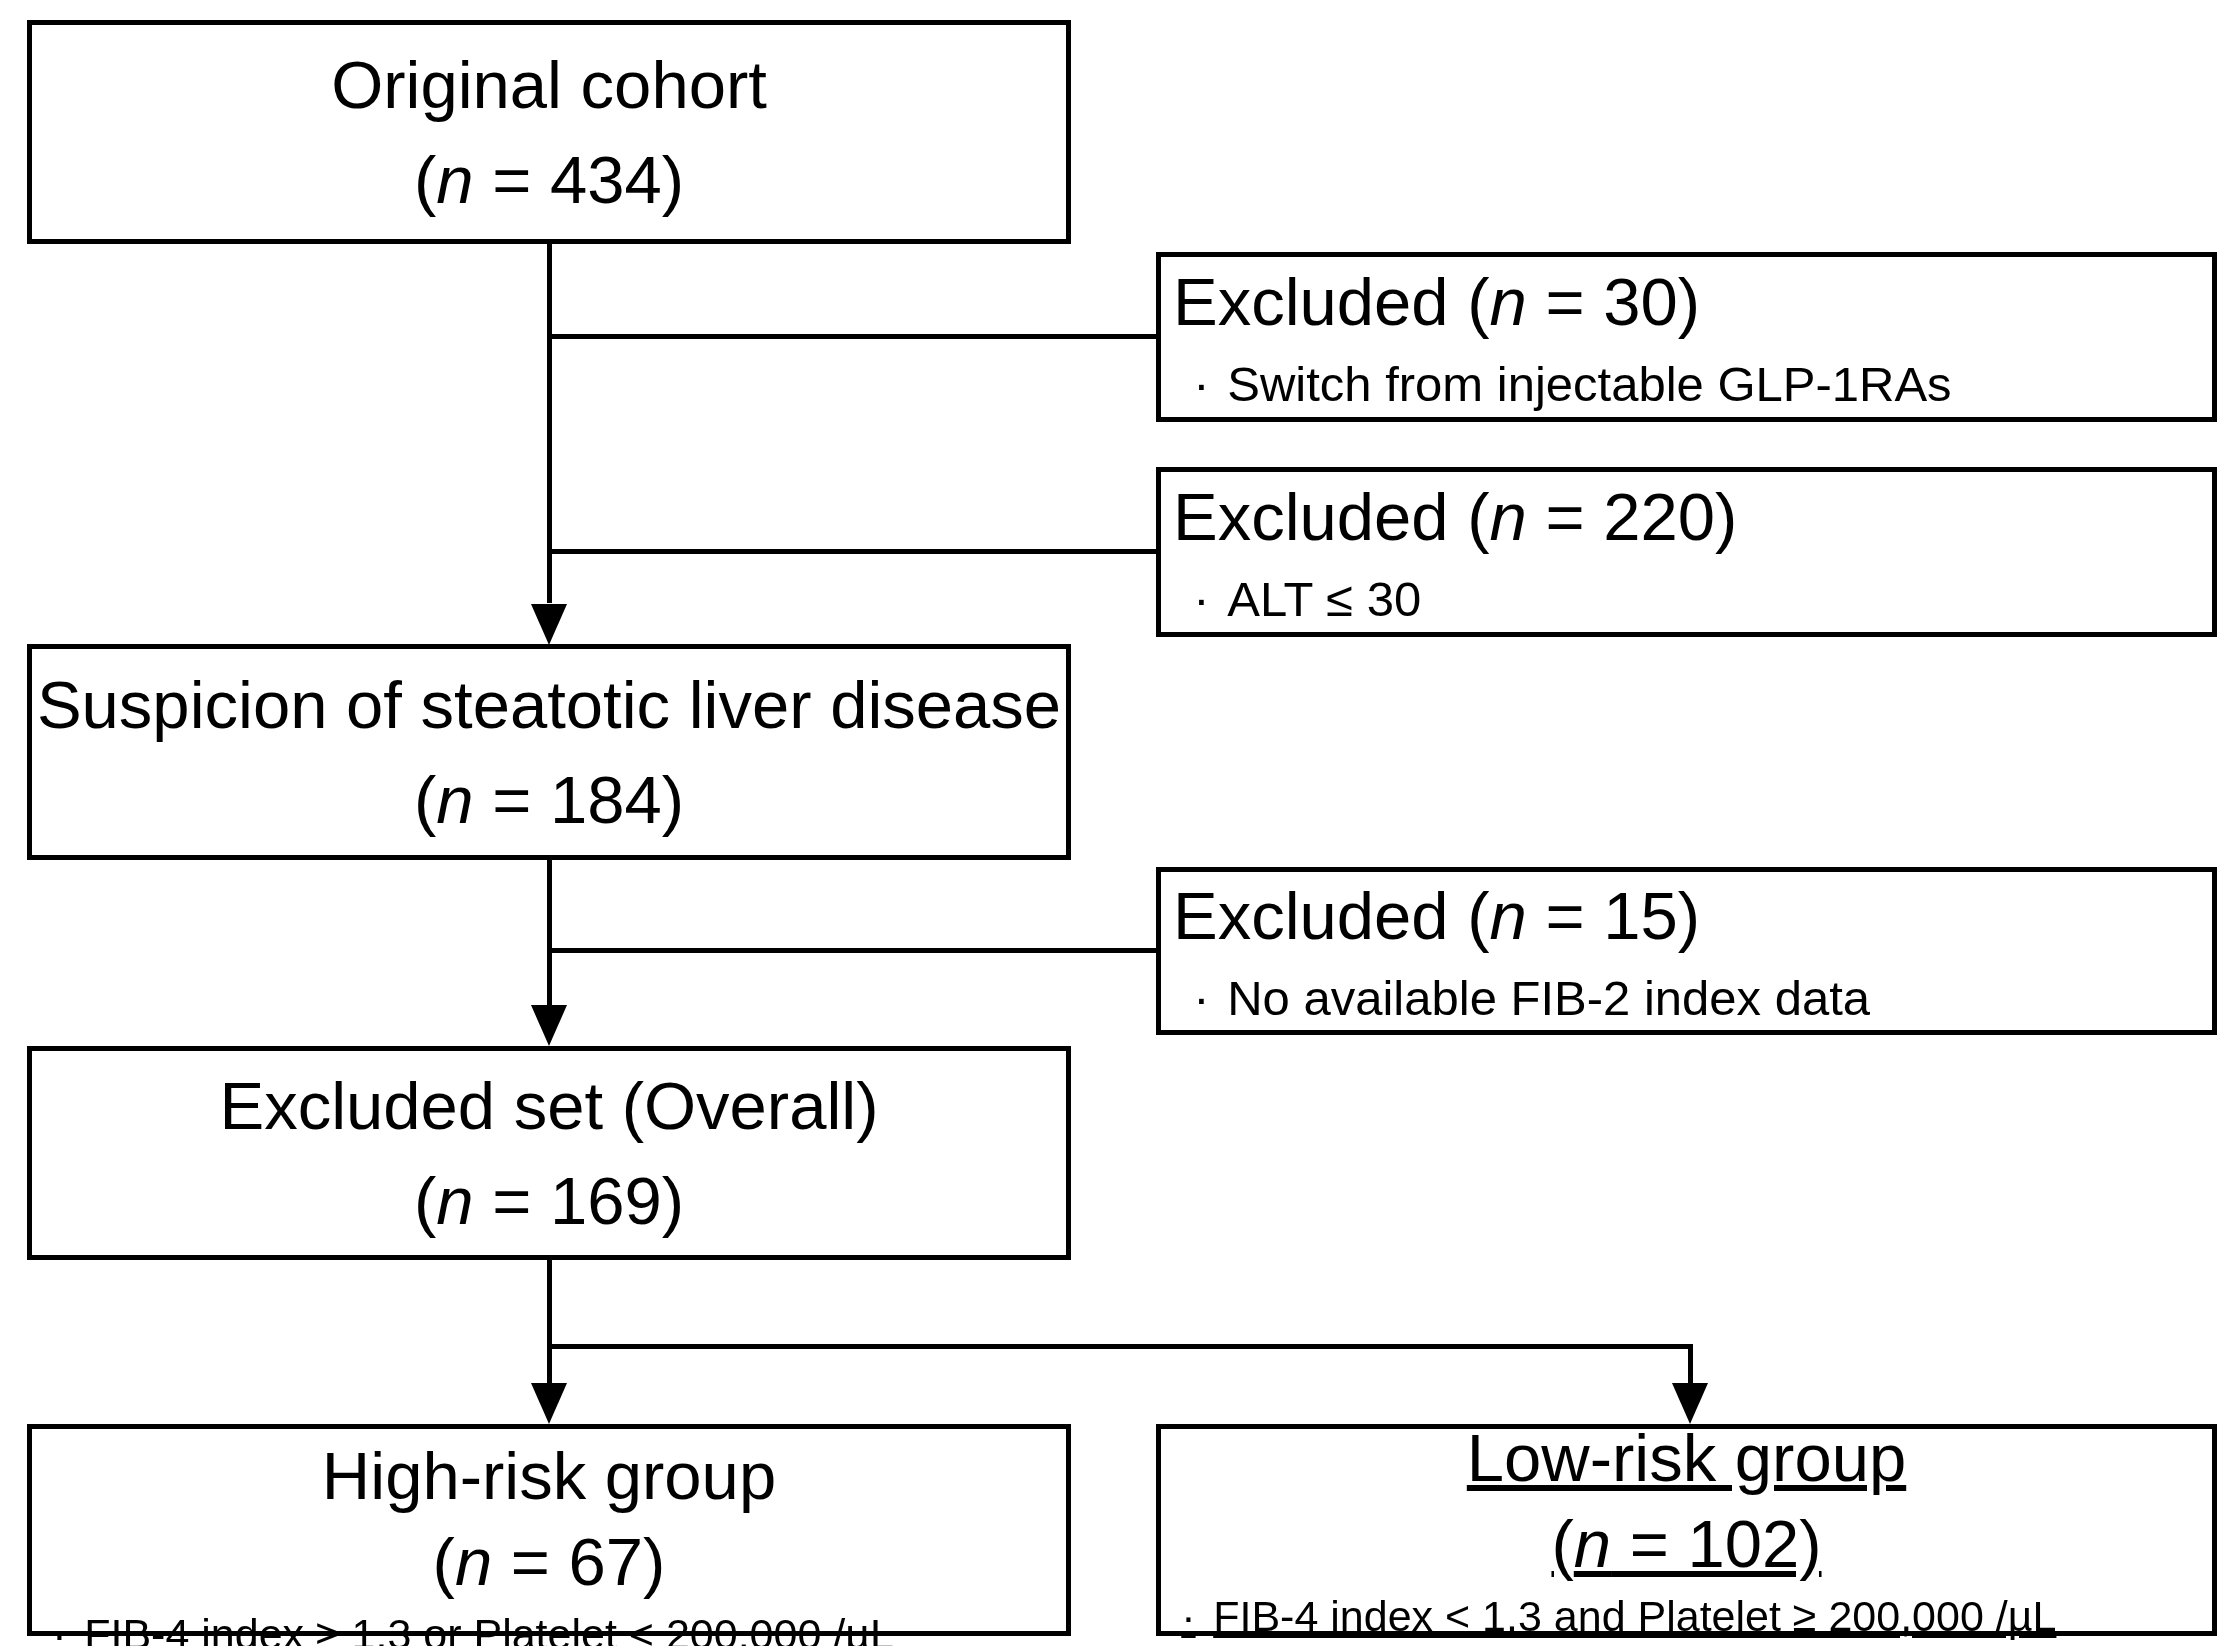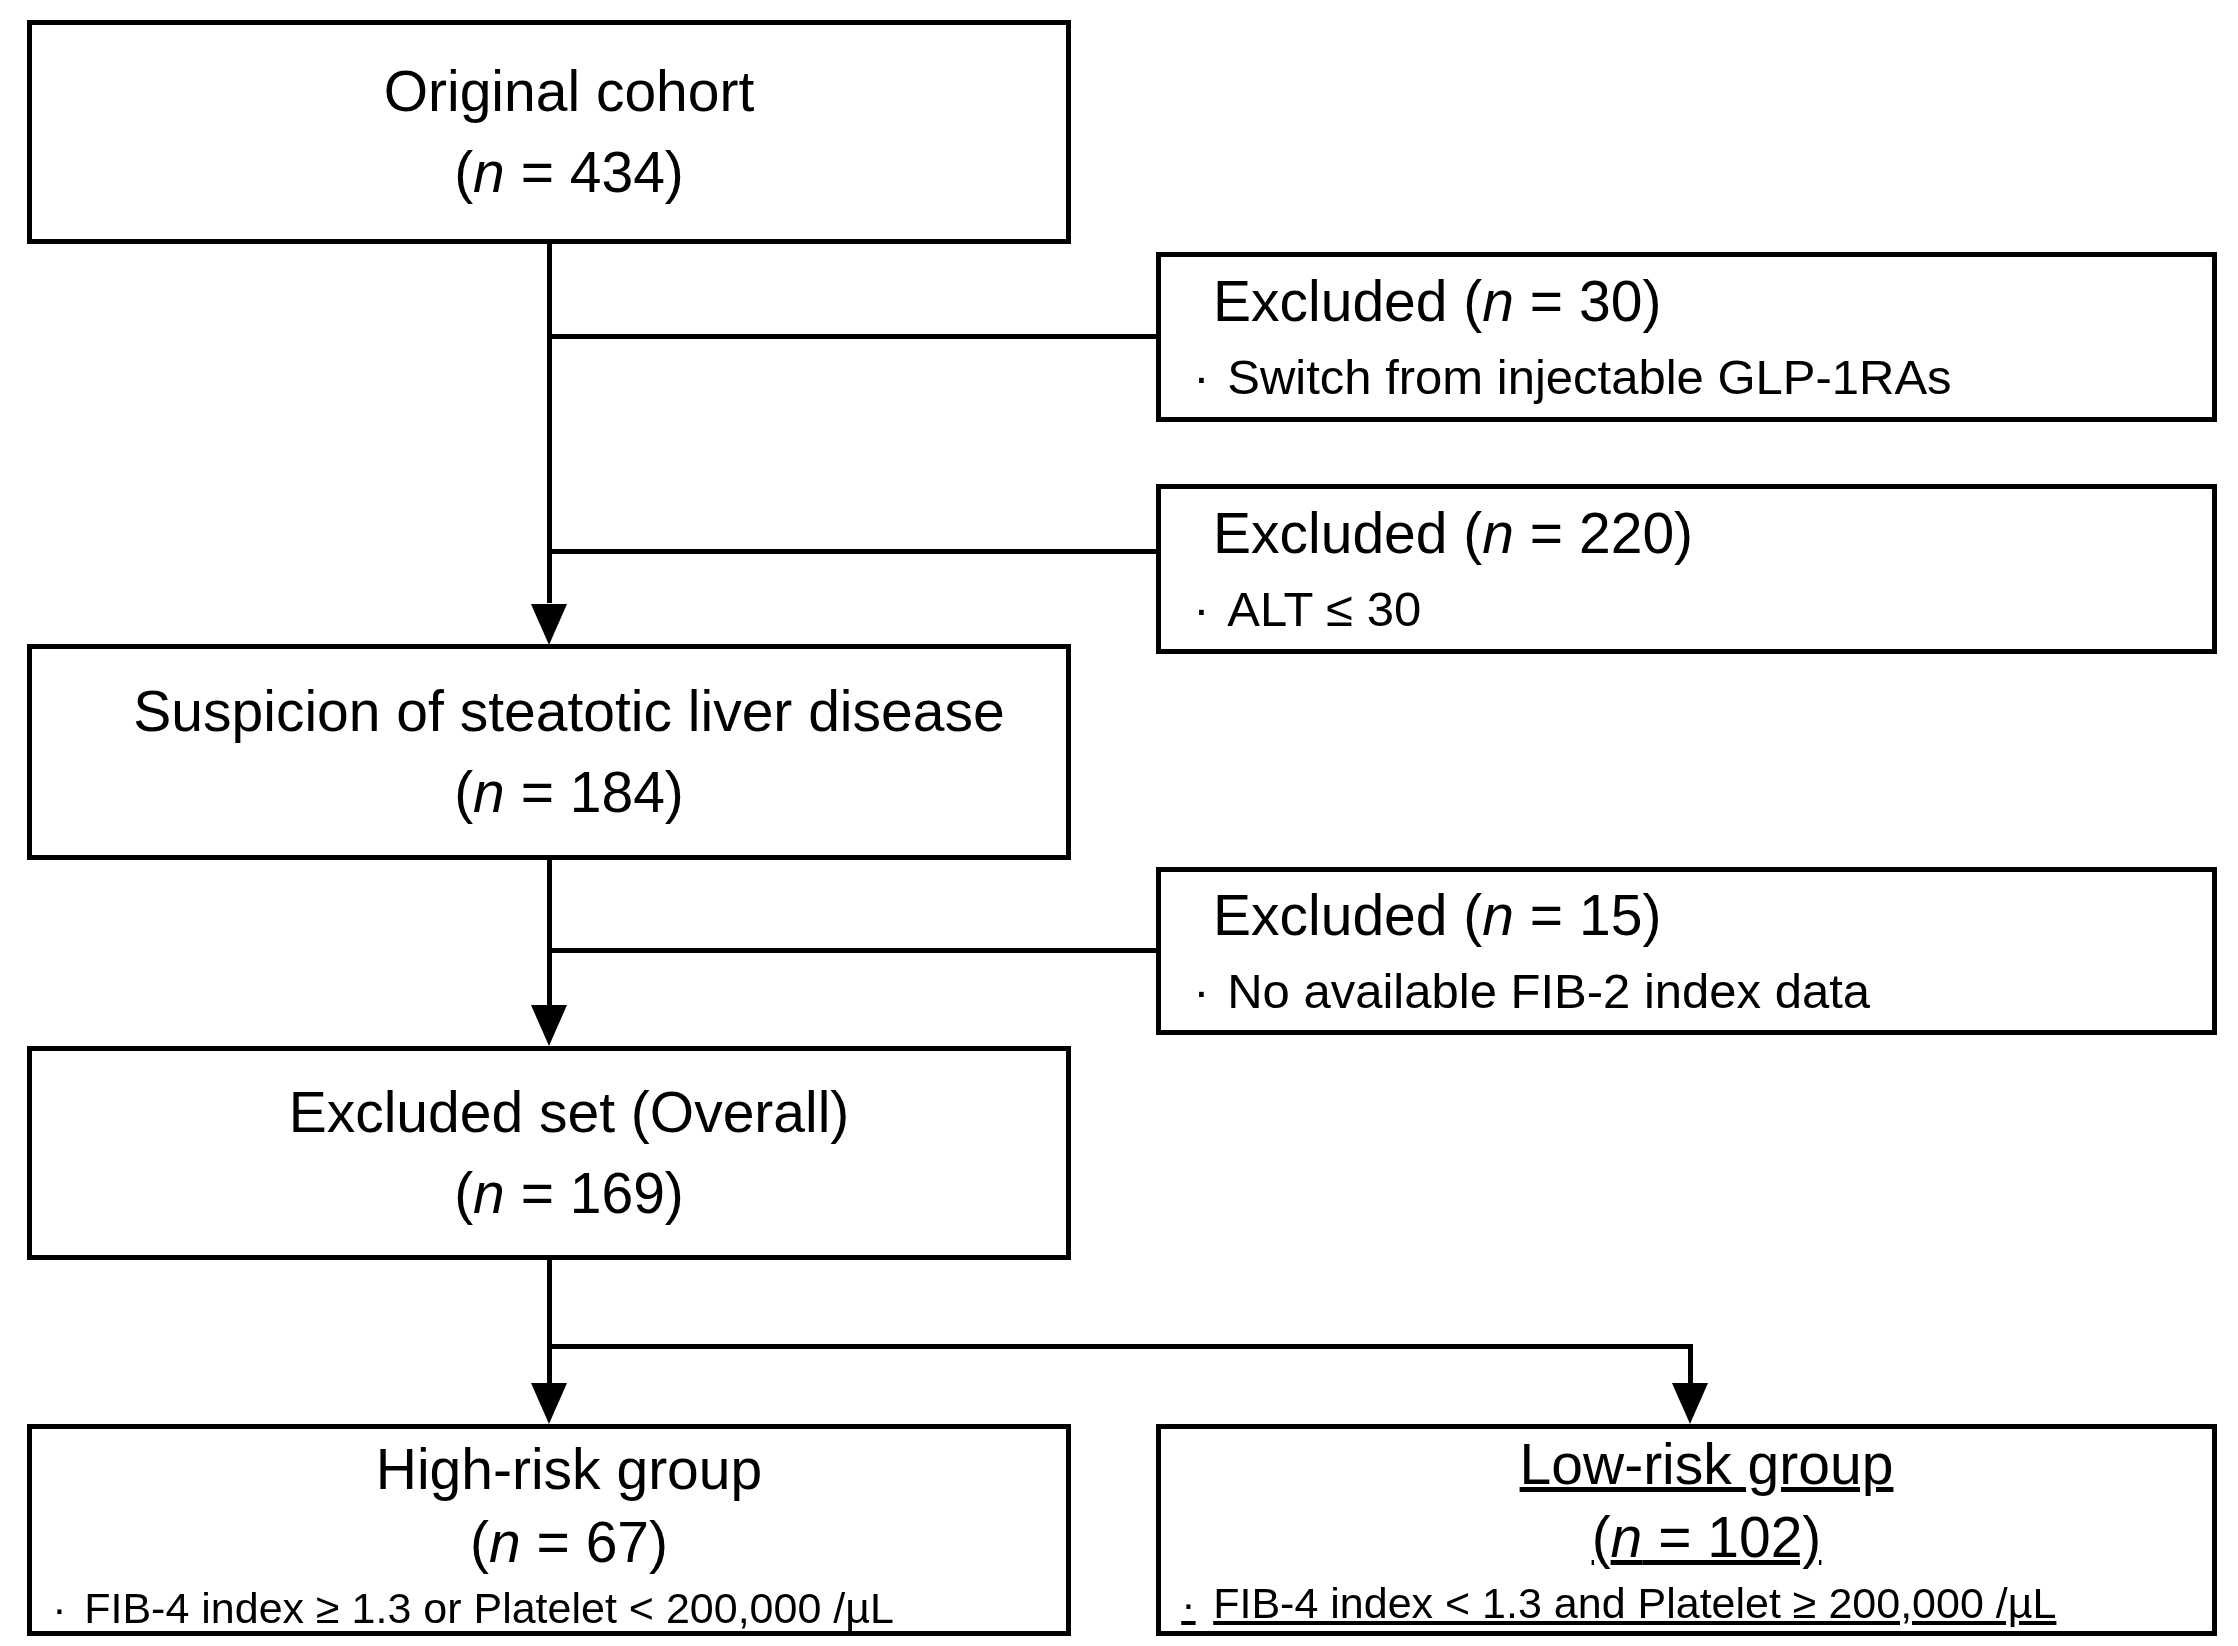--- a/index.html
+++ b/index.html
@@ -22,24 +22,23 @@
     border: 5.4px solid #000000;
     background: #ffffff;
     display: flex;
     flex-direction: column;
     justify-content: center;
   }
   .box.center {
     text-align: center;
   }
   .title, .nline {
-    font-size: 57px;
+    font-size: 67px;
     line-height: 1.42;
     white-space: nowrap;
-    margin-left: 40px;
   }
   .it { font-style: italic; }
   
   .excl { padding-left: 12px; }
   .excl .title { text-align: left; }
   .excl .reason {
     font-size: 49px;
     line-height: 1.45;
     padding-left: 20.3px;
     white-space: nowrap;
@@ -82,21 +81,21 @@
   <div class="vline" style="left:547px; top:244px; height:359px;"></div>
   <div class="arrow-down" style="left:531px; top:604px;"></div>
   <div class="hline" style="left:549px; top:334px; width:607px;"></div>
   <div class="hline" style="left:549px; top:549px; width:607px;"></div>
 
   <div class="box excl" style="left:1156px; top:252px; width:1061px; height:170px;">
     <div class="title"><span>Excluded (</span><span class="it">n</span><span> = 30)</span></div>
     <div class="reason"><span class="dot">·</span><span>Switch from injectable GLP-1RAs</span></div>
   </div>
 
-  <div class="box excl" style="left:1156px; top:484px; width:1061px; height:170px;">
+  <div class="box excl" style="left:1156px; top:467px; width:1061px; height:170px;">
     <div class="title"><span>Excluded (</span><span class="it">n</span><span> = 220)</span></div>
     <div class="reason"><span class="dot">·</span><span>ALT ≤ 30</span></div>
   </div>
 
   <div class="box center" style="left:27px; top:644px; width:1044px; height:216px;">
     <div class="title">Suspicion of steatotic liver disease</div>
     <div class="nline"><span>(</span><span class="it">n</span><span> = 184)</span></div>
   </div>
 
   <div class="vline" style="left:547px; top:860px; height:145px;"></div>

